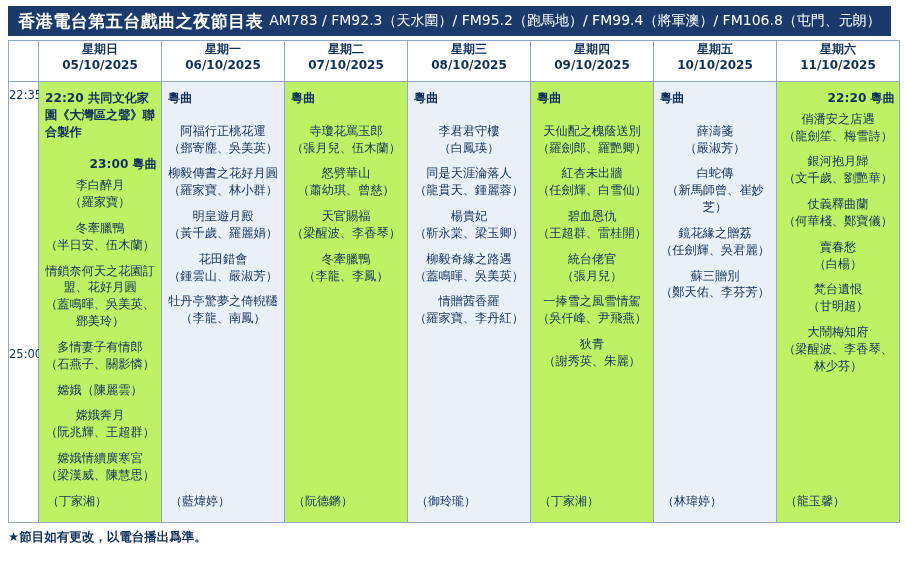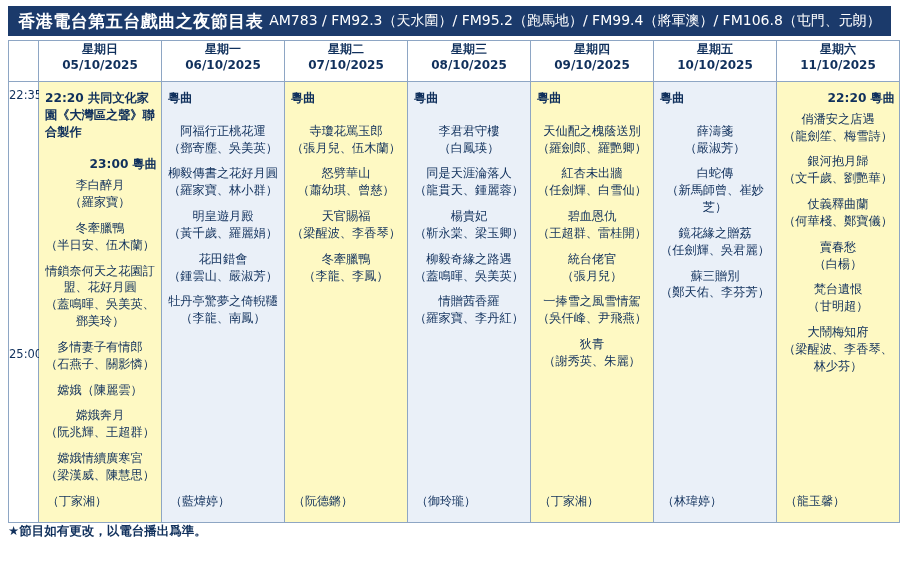--- a/index.html
+++ b/index.html
@@ -77,21 +77,21 @@
   td.timecol .t-top{
     position:absolute;top:6px;left:0;width:100%;text-align:left;
   }
   td.timecol .t-bot{
     position:absolute;top:265px;left:0;width:100%;text-align:left;
   }
   td.daycol{
     height:440px;
     position:relative;
   }
-  td.daycol.odd{background:#fef9c3;}
+  td.daycol.odd{background:#bef264;}
   td.daycol.even{background:#eaf0f8;}
   .cellinner{
     padding:8px 4px 4px 4px;
     text-align:center;
     color:#10305c;
     font-size:12.2px;
     line-height:1.38;
     height:100%;
     box-sizing:border-box;
   }
@@ -117,20 +117,21 @@
     font-size:12px;
     color:#10305c;
   }
   .producer.left{text-align:left;padding-left:8px;}
   
   .footer{
     display:flex;
     justify-content:space-between;
     align-items:center;
     width:891px;
+    margin-top:6px;
     font-size:12.5px;
     color:#10305c;
   }
   .footer .note{font-weight:bold;}
   .footer .url{font-weight:normal;}
 </style>
 </head>
 <body>
 
 <div class="page">

